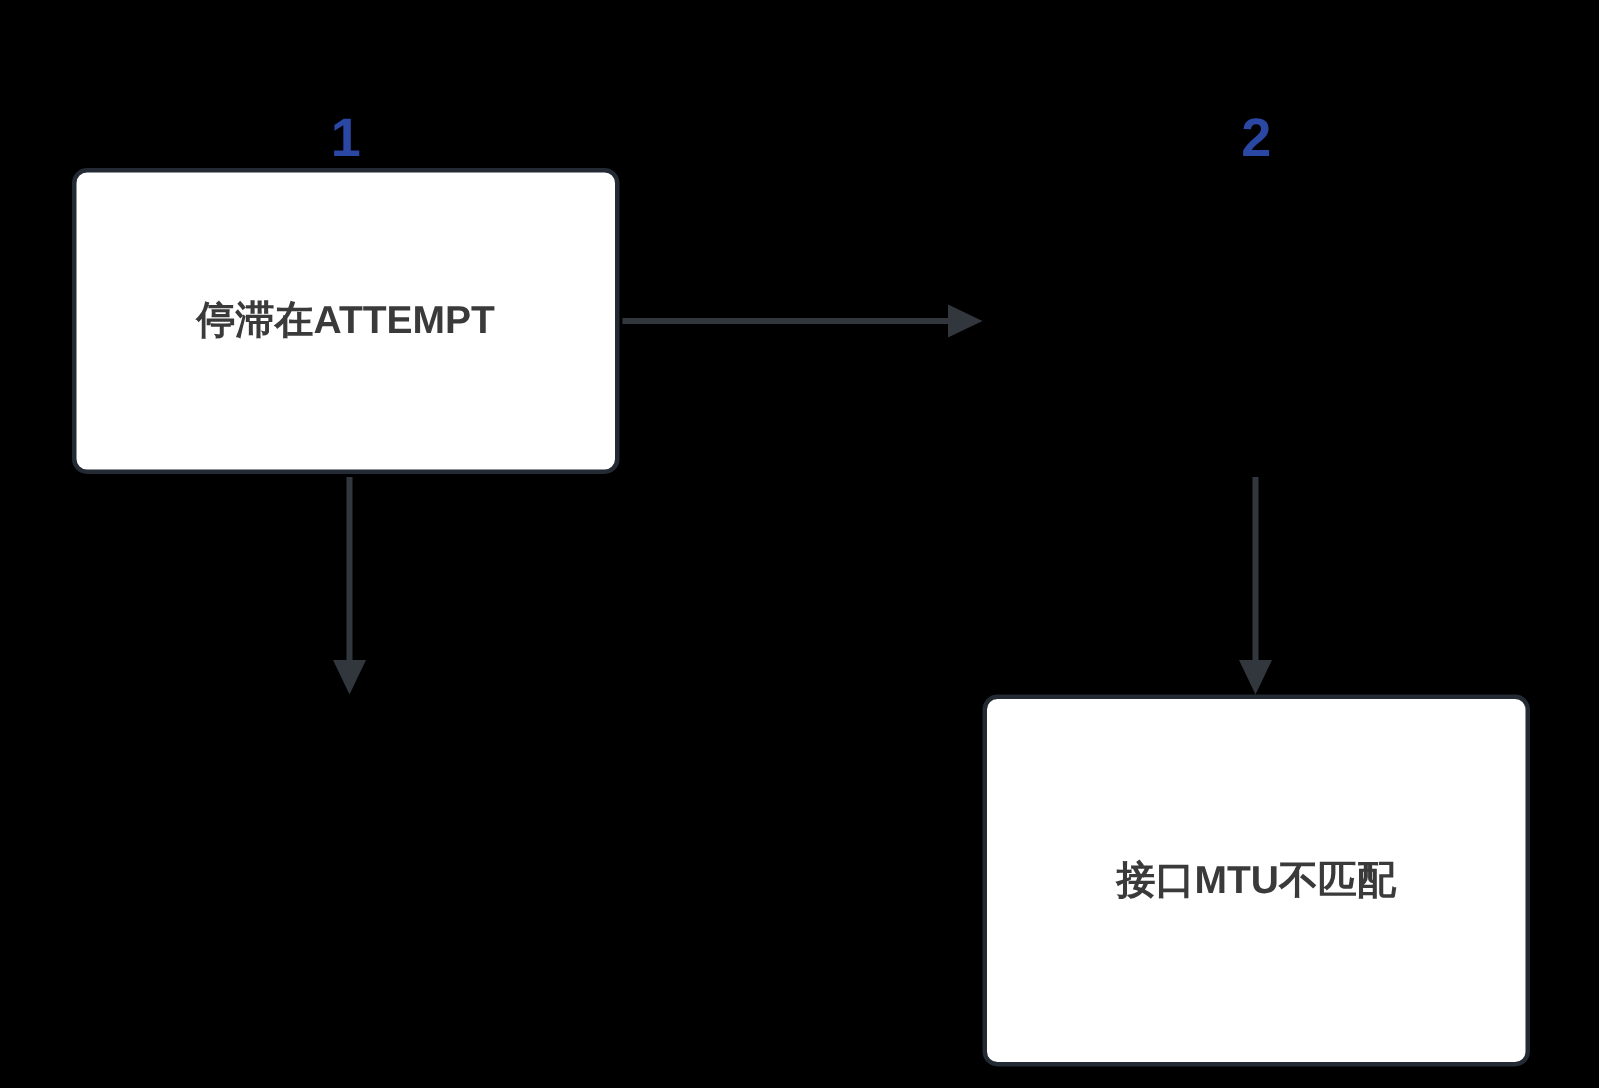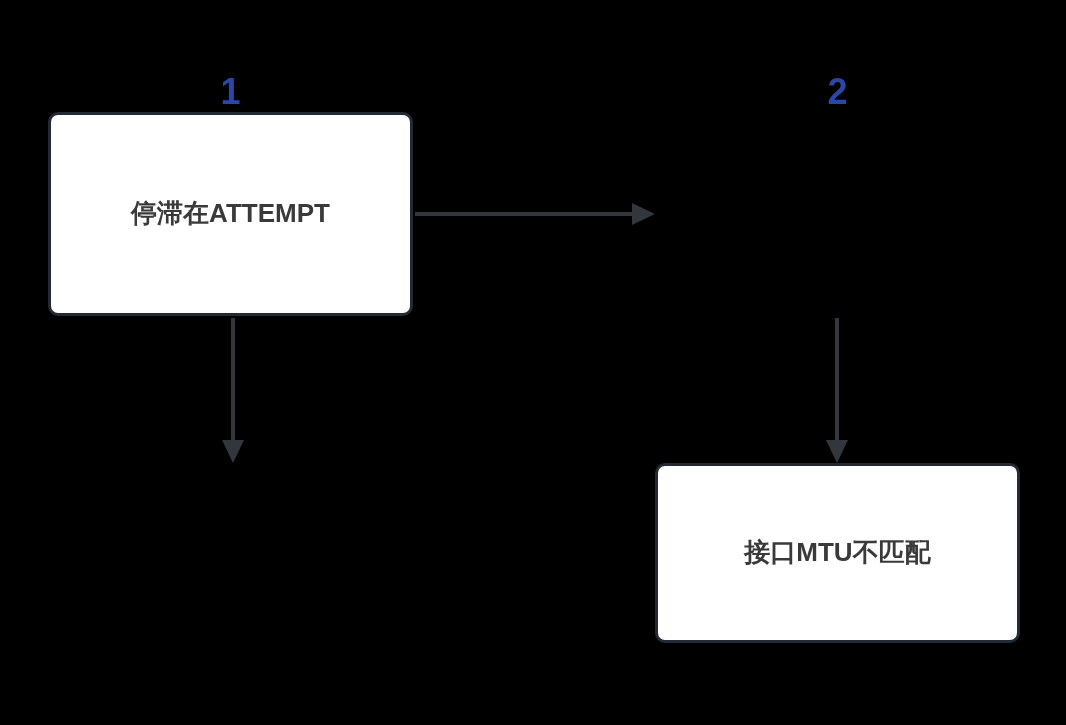--- a/index.html
+++ b/index.html
@@ -44,21 +44,21 @@
   }
   .node .node-text {
     color: #3a3a3a;
     font-size: 26px;
     font-weight: bold;
     line-height: 1.35;
   }
   .node.n1 { left: 48px;  top: 112px; }
   .node.n2 { left: 655px; top: 112px; }
   .node.n3 { left: 48px;  top: 463px; height: 212px; }
-  .node.n4 { left: 655px; top: 463px; height: 180px; }
+  .node.n4 { left: 655px; top: 463px; height: 248px; }
   svg.arrows {
     position: absolute;
     left: 0;
     top: 0;
     pointer-events: none;
   }
   svg.arrows line {
     stroke: #32363d;
     stroke-width: 4;
   }

